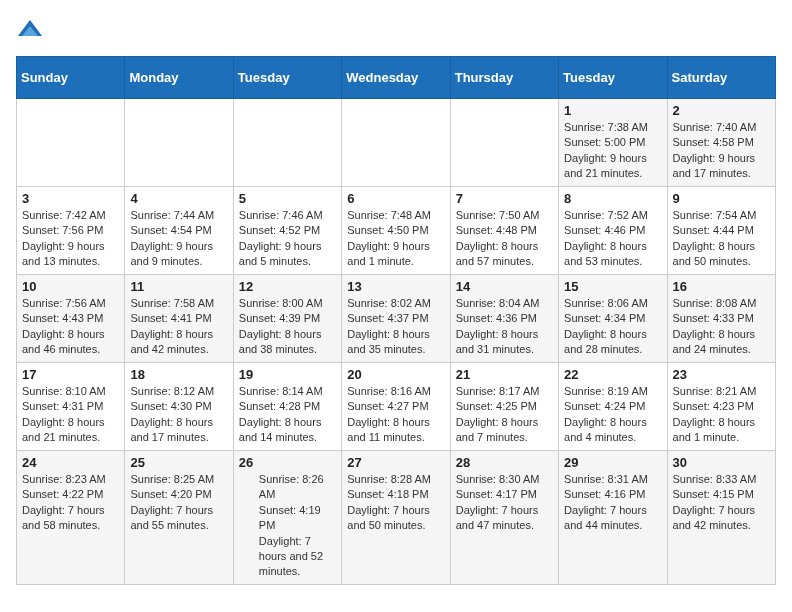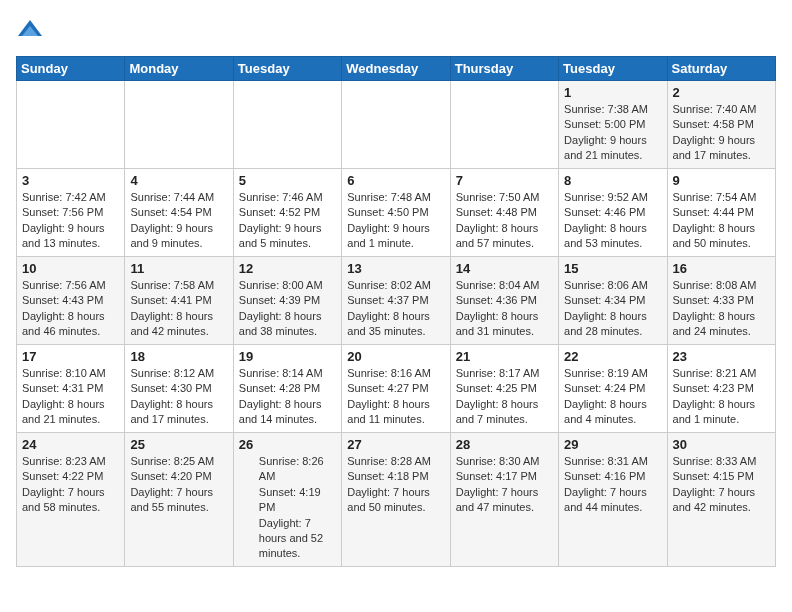--- a/index.html
+++ b/index.html
@@ -55,21 +55,21 @@
     table {
       width: 100%;
       border-collapse: collapse;
       table-layout: fixed;
     }
     thead th {
       background: #1e6fba;
       color: #fff;
       font-size: 13px;
       font-weight: bold;
-      padding: 4px 4px;
+      padding: 13px 4px;
       text-align: left;
       border: 1px solid #1a5fa0;
     }
     tbody td {
       vertical-align: top;
       border: 1px solid #ccc;
       padding: 4px 5px;
       font-size: 11px;
       color: #333;
       height: 88px;
@@ -172,21 +172,21 @@
 Daylight: 9 hours and 1 minute.</div>
         </td>
         <td>
           <span class="day-num">7</span>
           <div class="day-info" style="white-space: pre-line;">Sunrise: 7:50 AM
 Sunset: 4:48 PM
 Daylight: 8 hours and 57 minutes.</div>
         </td>
         <td>
           <span class="day-num">8</span>
-          <div class="day-info" style="white-space: pre-line;">Sunrise: 9:52 AM
+          <div class="day-info" style="white-space: pre-line;">Sunrise: 7:52 AM
 Sunset: 4:46 PM
 Daylight: 8 hours and 53 minutes.</div>
         </td>
         <td>
           <span class="day-num">9</span>
           <div class="day-info" style="white-space: pre-line;">Sunrise: 7:54 AM
 Sunset: 4:44 PM
 Daylight: 8 hours and 50 minutes.</div>
         </td>
       </tr>

